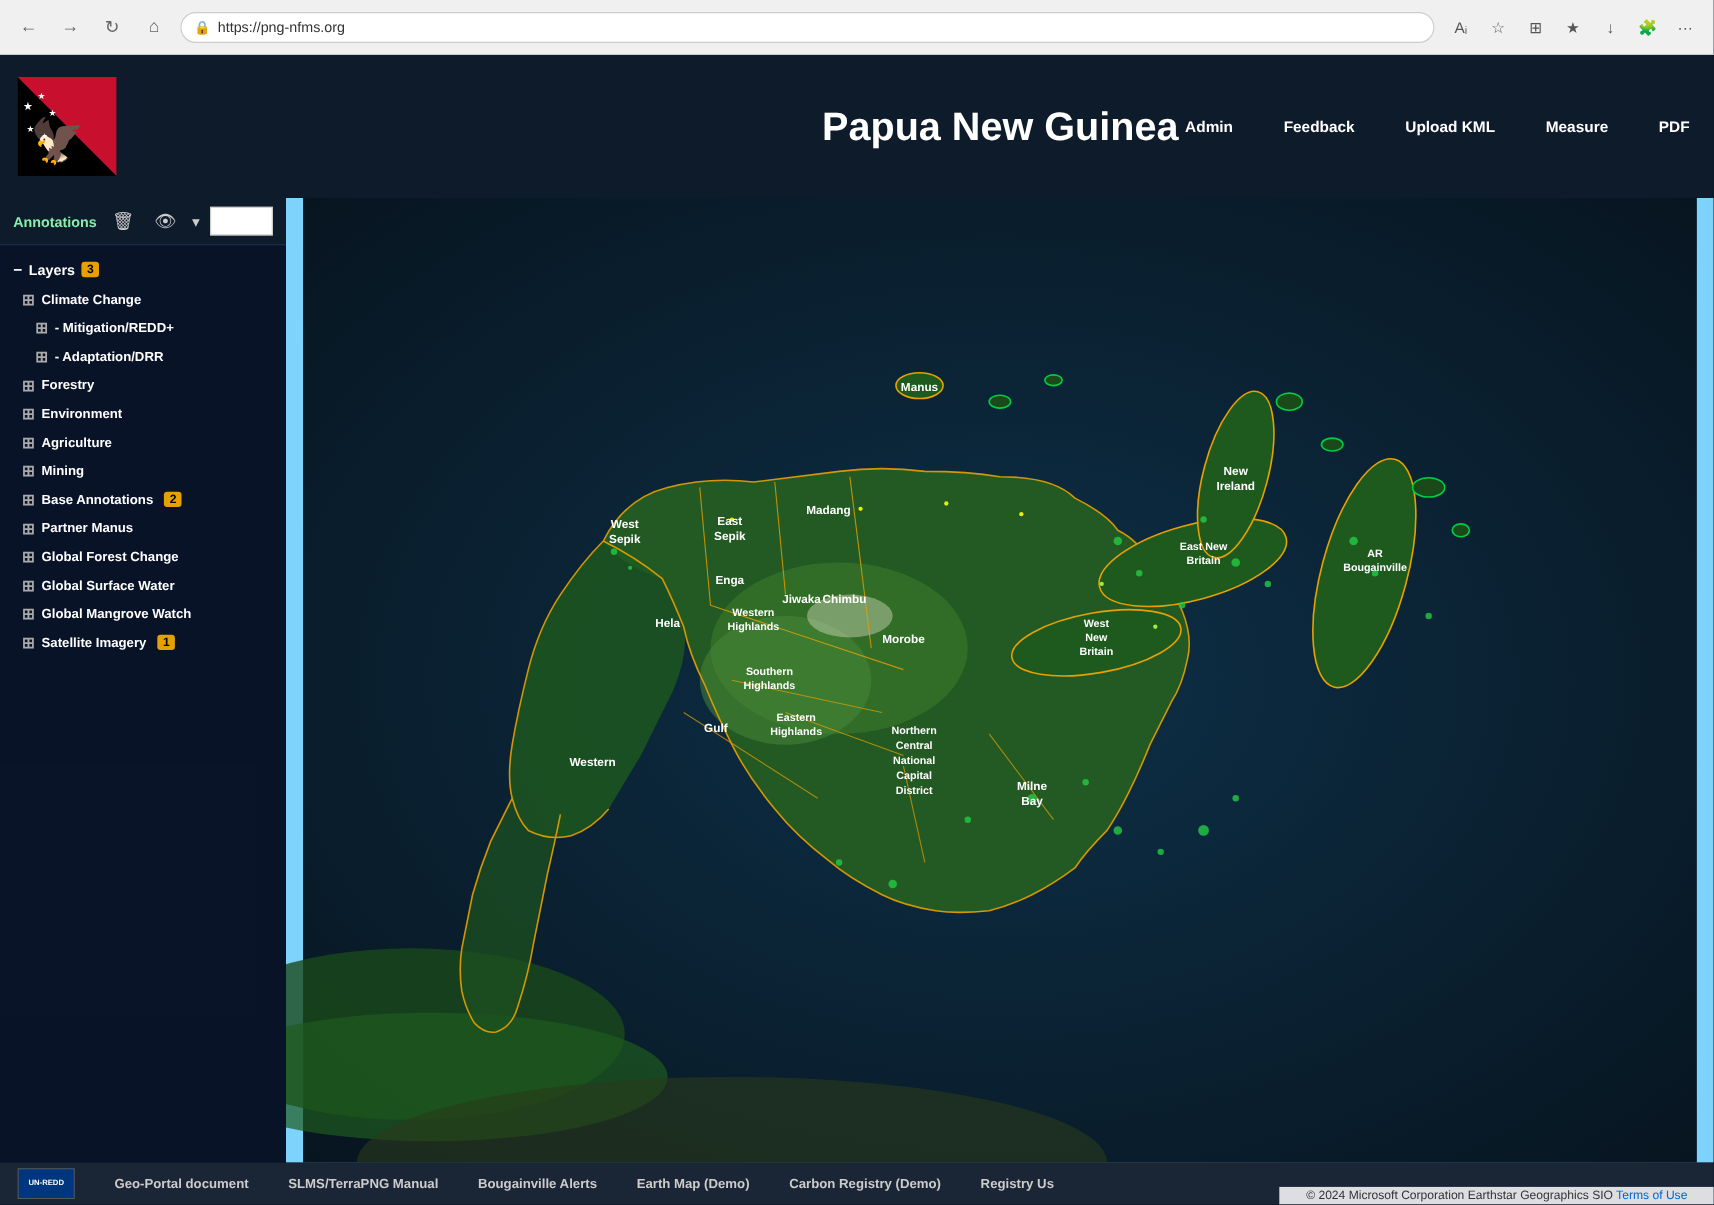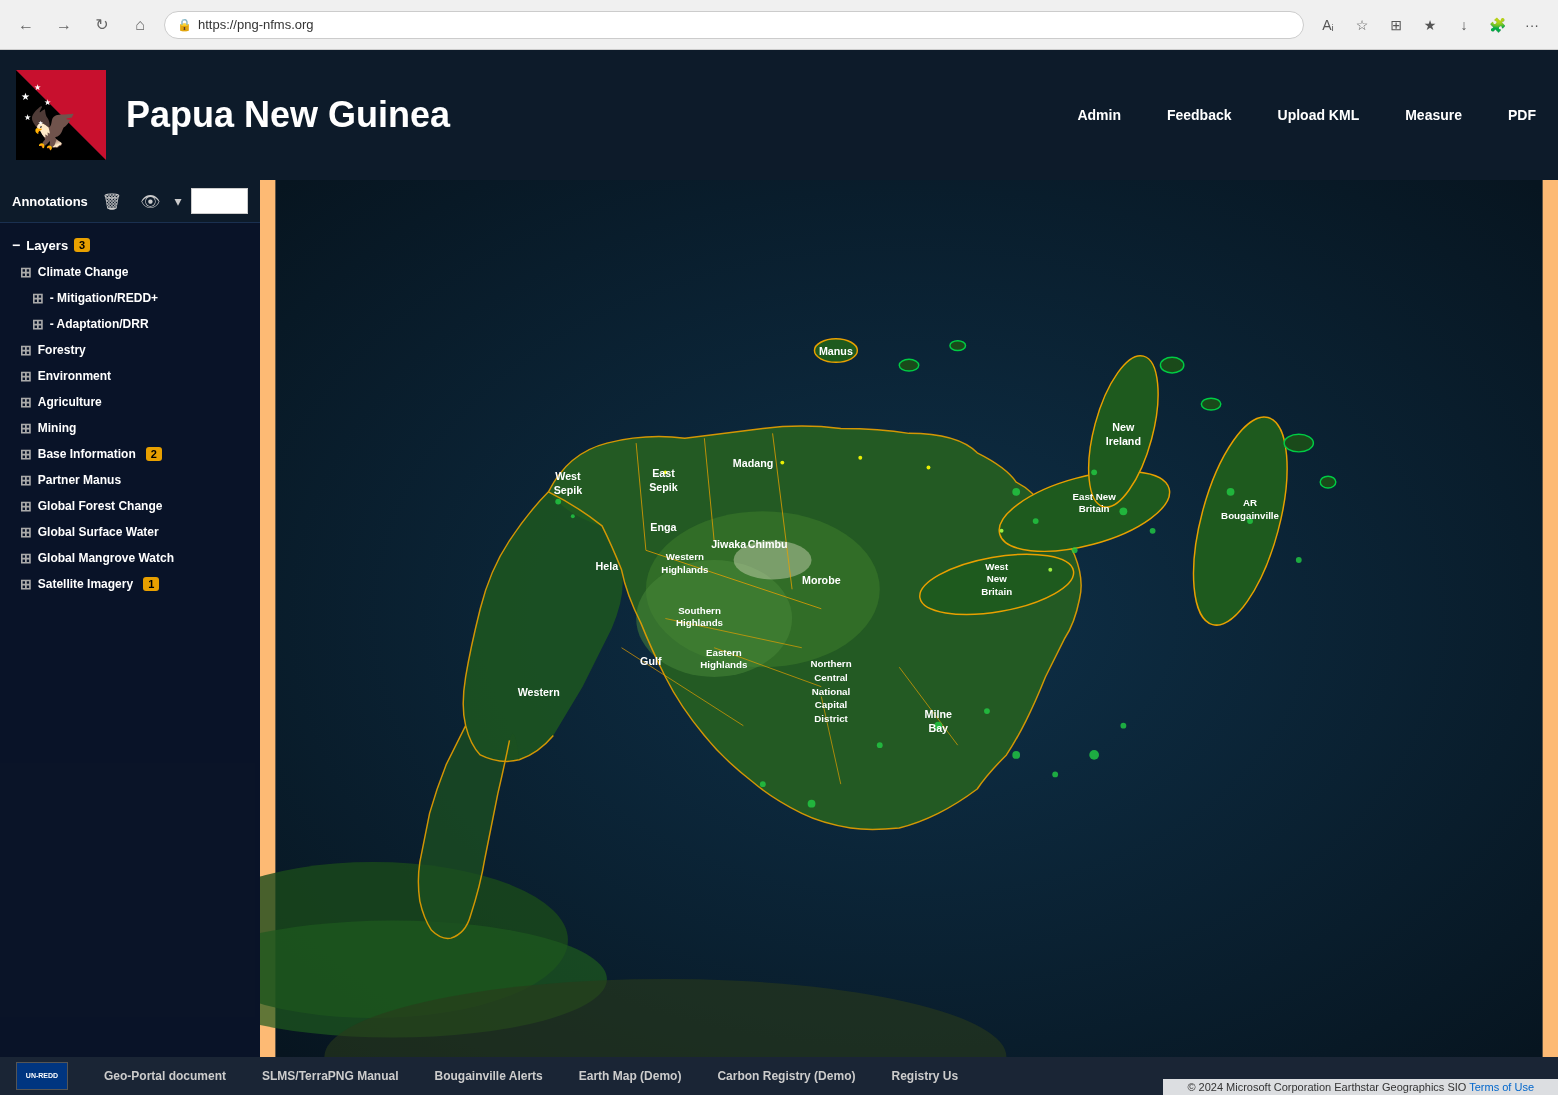--- a/index.html
+++ b/index.html
@@ -60,21 +60,21 @@
       z-index: 10;
     }
     .flag-logo {
       width: 90px; height: 90px;
       flex-shrink: 0;
       margin-right: 20px;
     }
     .flag-logo svg { width: 100%; height: 100%; }
     .header-title {
       flex: 1;
-      text-align: left;
+      text-align: right;
     }
     .header-title h1 {
       font-size: 36px;
       font-weight: bold;
       color: #fff;
     }
     .header-title h2 {
       font-size: 20px;
       font-weight: bold;
       color: #fff;
@@ -119,21 +119,21 @@
       background: #0d1b2a;
       border-bottom: 1px solid #1a3050;
       padding: 8px 12px;
       display: flex;
       align-items: center;
       gap: 10px;
     }
     .annotations-label {
       font-size: 13px;
       font-weight: bold;
-      color: #ffffff;
+      color: #86efac;
     }
     .anno-btn {
       background: transparent;
       border: none;
       color: #ccc;
       cursor: pointer;
       font-size: 16px;
       padding: 2px 4px;
       border-radius: 3px;
     }
@@ -194,21 +194,21 @@
 
     
     .map-area {
       flex: 1;
       position: relative;
       overflow: hidden;
     }
     .map-bg {
       width: 100%;
       height: 100%;
-      background: #fdba74;
+      background: #7dd3fc;
       position: relative;
     }
 
     
     .map-svg {
       position: absolute;
       top: 0; left: 0;
       width: 100%; height: 100%;
     }
 
@@ -337,21 +337,21 @@
             <div class="layer-item bold">
               <span class="plus">⊞</span>
               <span>Agriculture</span>
             </div>
             <div class="layer-item bold">
               <span class="plus">⊞</span>
               <span>Mining</span>
             </div>
             <div class="layer-item bold">
               <span class="plus">⊞</span>
-              <span>Base Information</span>
+              <span>Base Annotations</span>
               <span class="badge">2</span>
             </div>
             <div class="layer-item bold">
               <span class="plus">⊞</span>
               <span>Partner Manus</span>
             </div>
             <div class="layer-item bold">
               <span class="plus">⊞</span>
               <span>Global Forest Change</span>
             </div>

